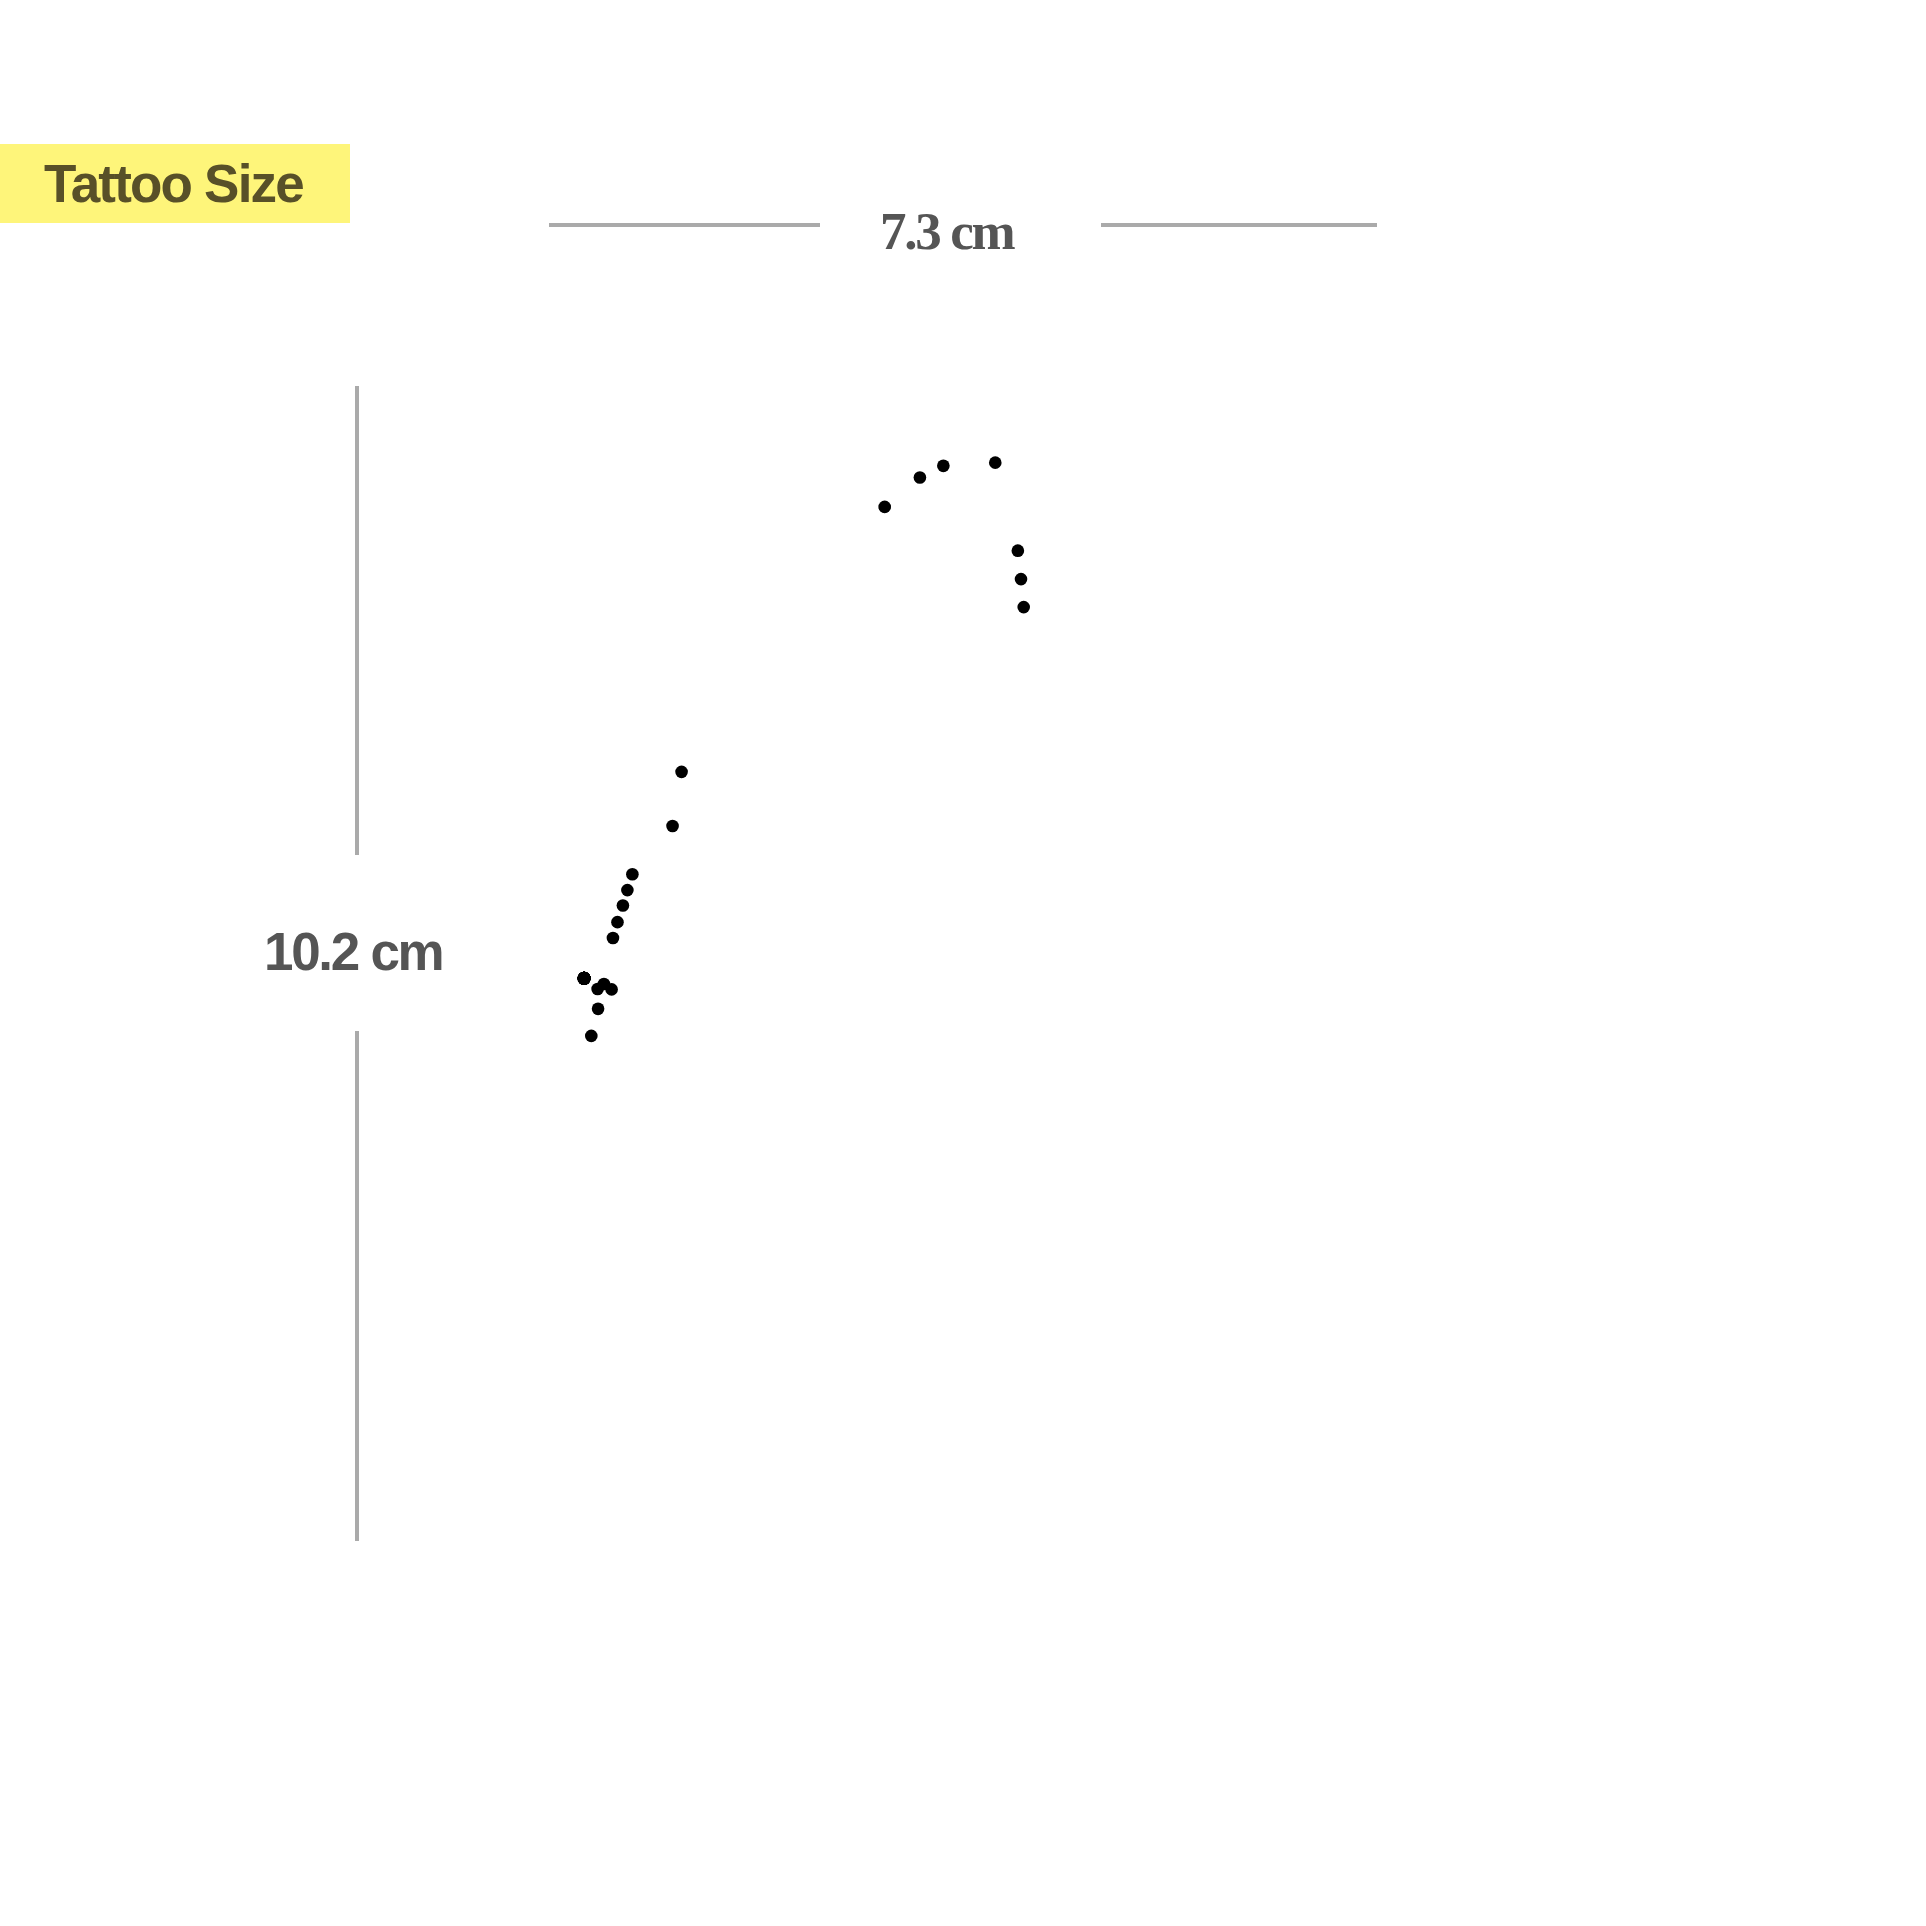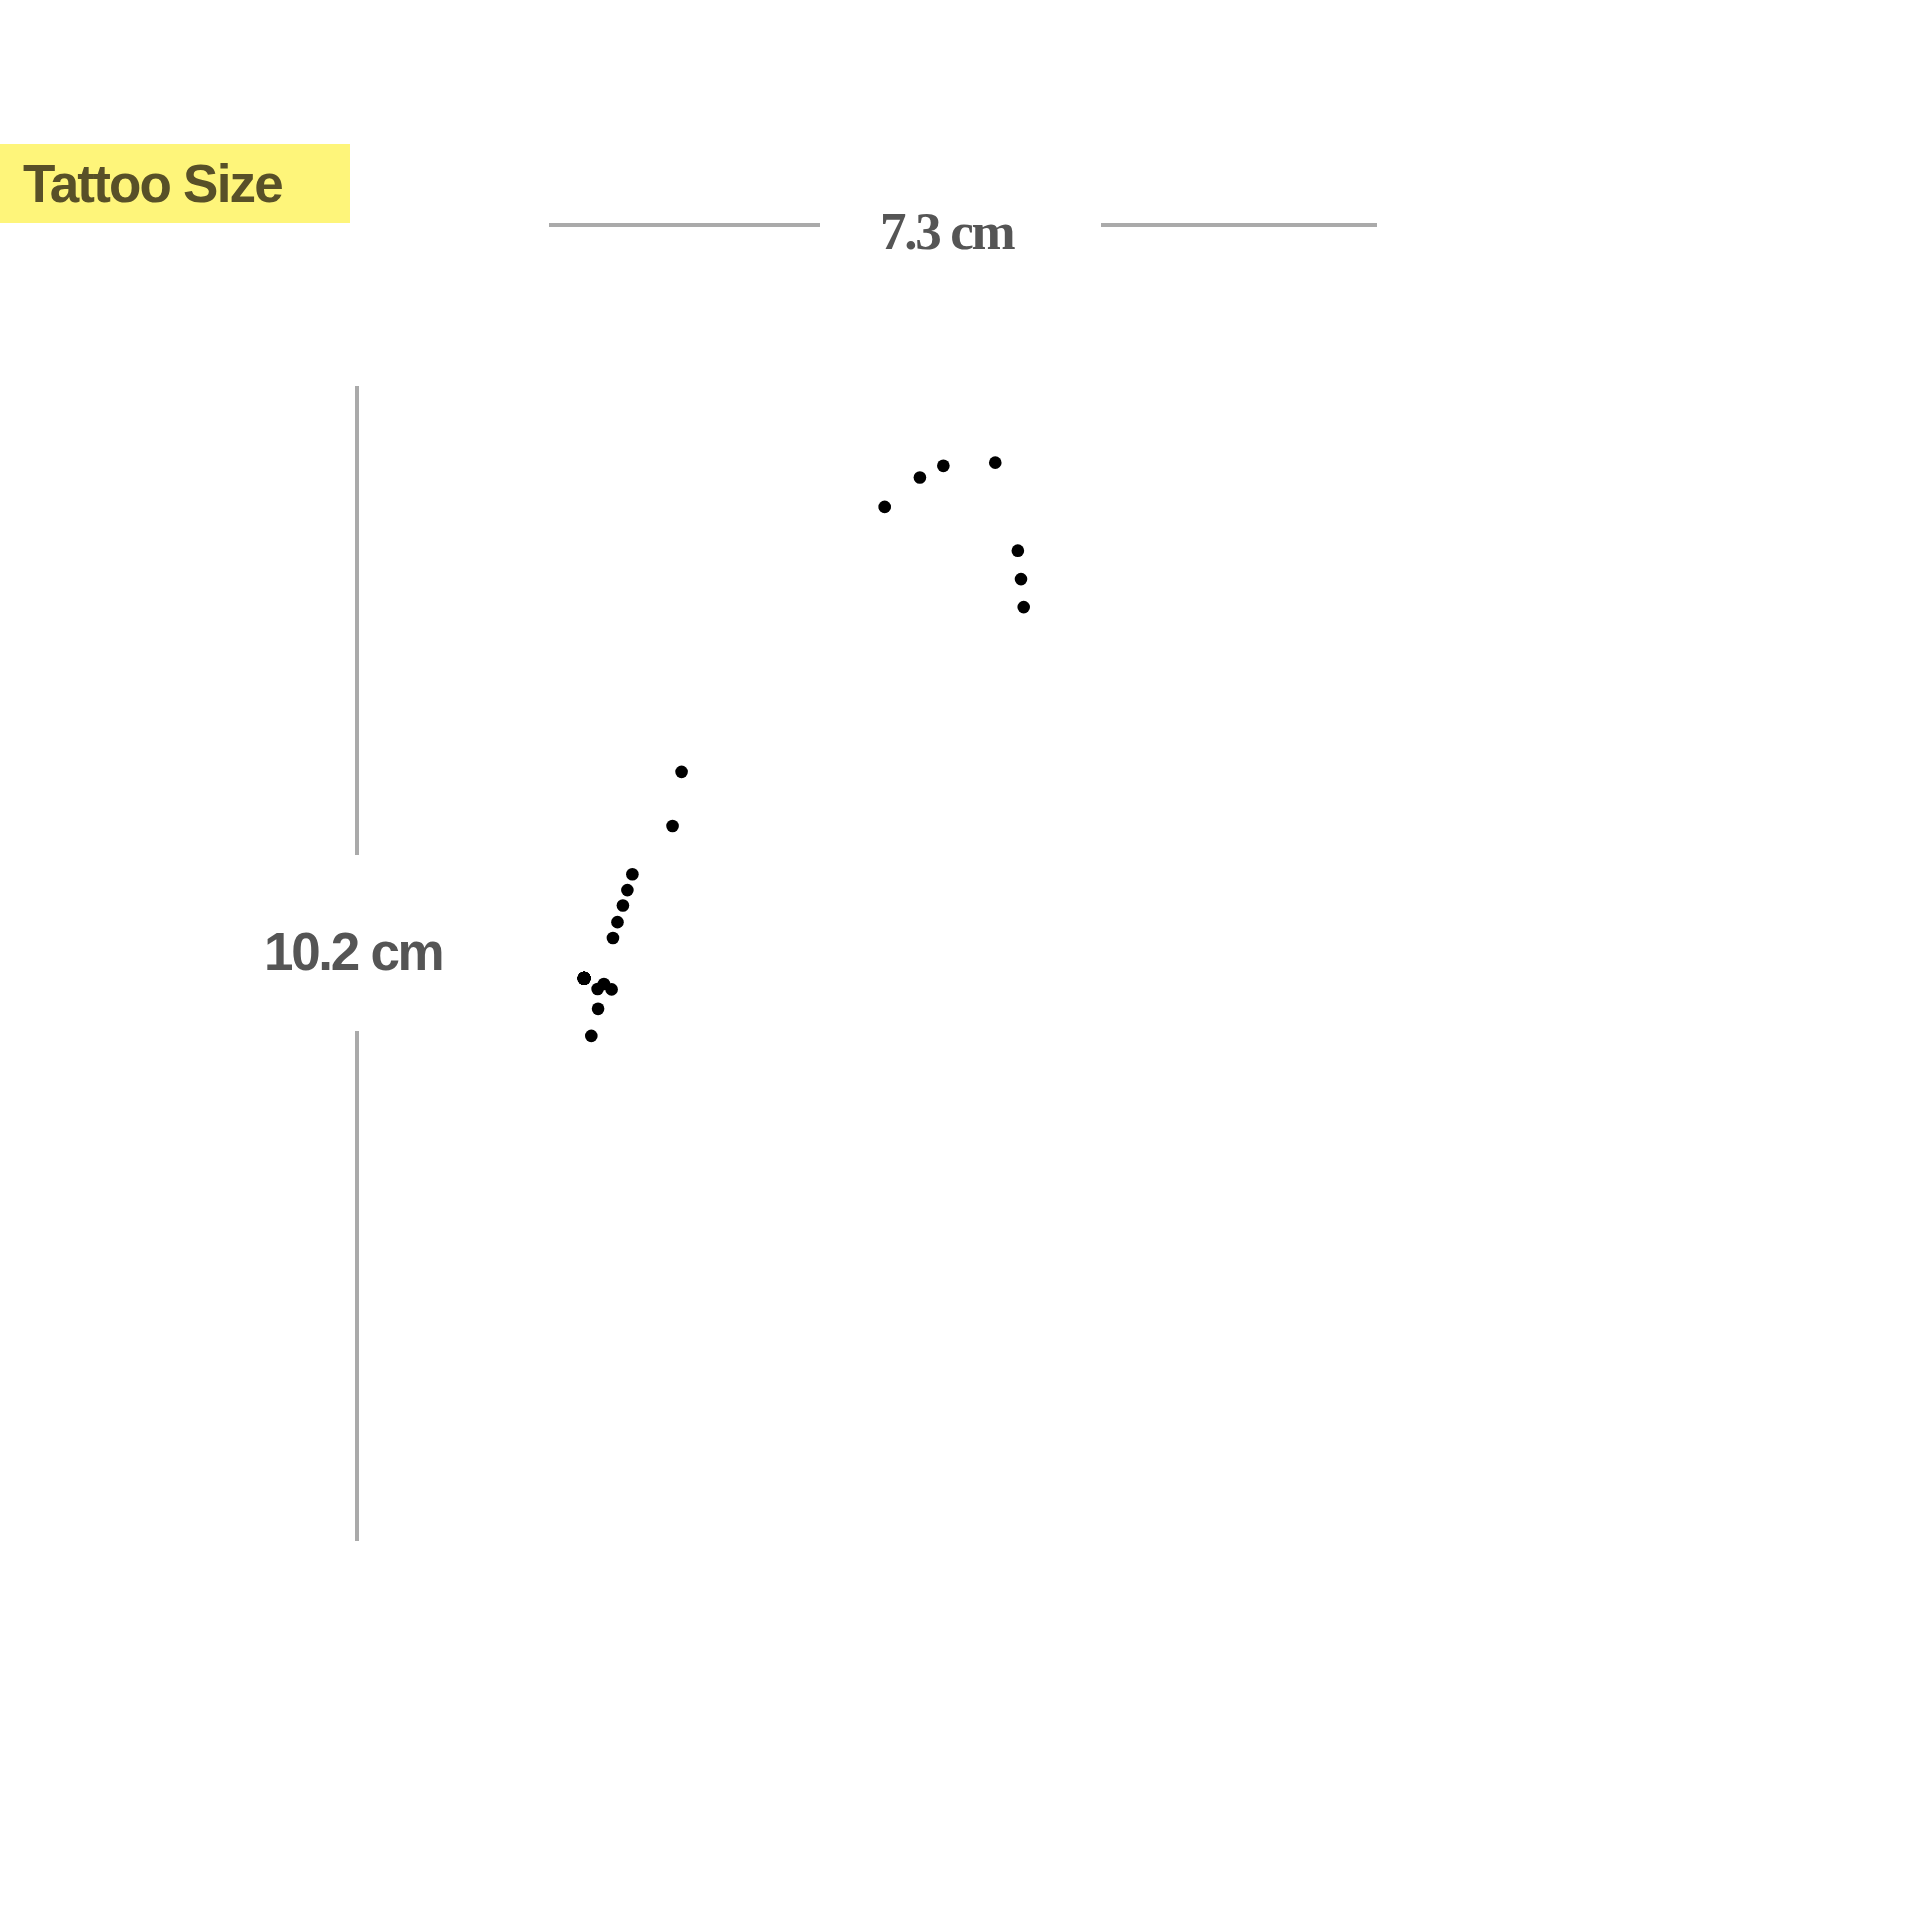--- a/index.html
+++ b/index.html
@@ -2,21 +2,21 @@
 <html style="font-size:7.2px"><head>
   <meta charset="utf-8">
   <style>
     html, body { margin: 0; padding: 0; background: #ffffff; }
     body { width: 1926px; height: 1926px; position: relative; overflow: hidden; font-family: "Liberation Sans", sans-serif; }
     .badge {
       position: absolute; left: 0; top: 144px; width: 350px; height: 79px;
       background: #FEF57A; display: flex; align-items: center;
     }
     .badge-text {
-      margin-left: 23px; font-size: 53px; font-weight: 700; color: #585028;
+      margin-left: 44px; font-size: 53px; font-weight: 700; color: #585028;
       letter-spacing: -1.8px; line-height: 1;
     }
     .hline { position: absolute; height: 3.6px; background: #AAAAAA; top: 223px; }
     .vline { position: absolute; width: 3.6px; background: #AAAAAA; left: 355px; }
     .dim-label {
       position: absolute; font-weight: 700; color: #555555; font-size: 53px; line-height: 1;
       letter-spacing: -2.3px; white-space: nowrap;
     }
     .art { position: absolute; left: 0; top: 0; width: 1926px; height: 1926px; }
   </style>

